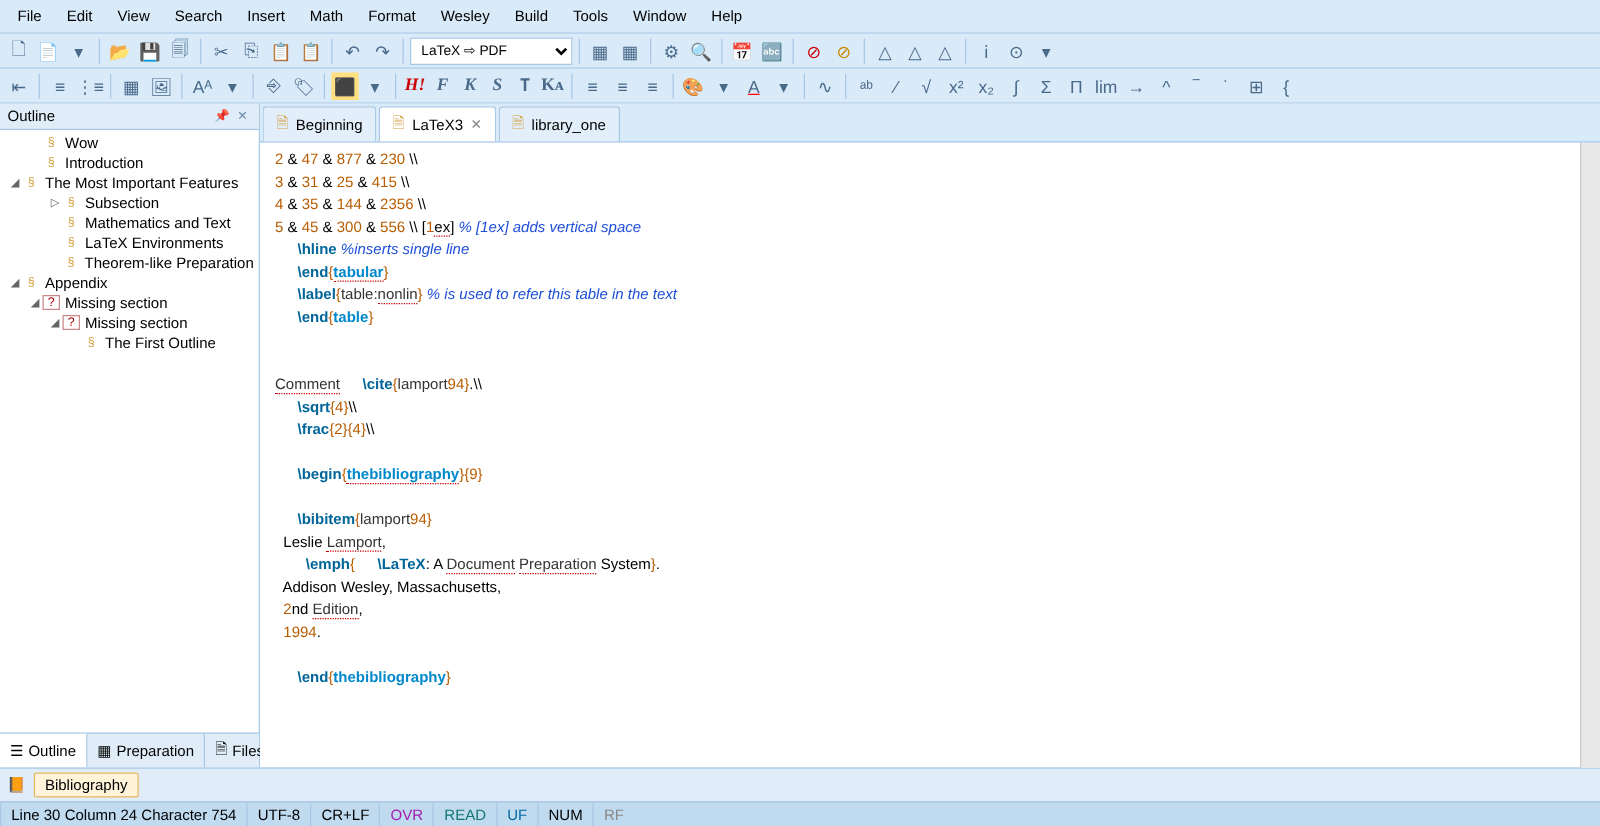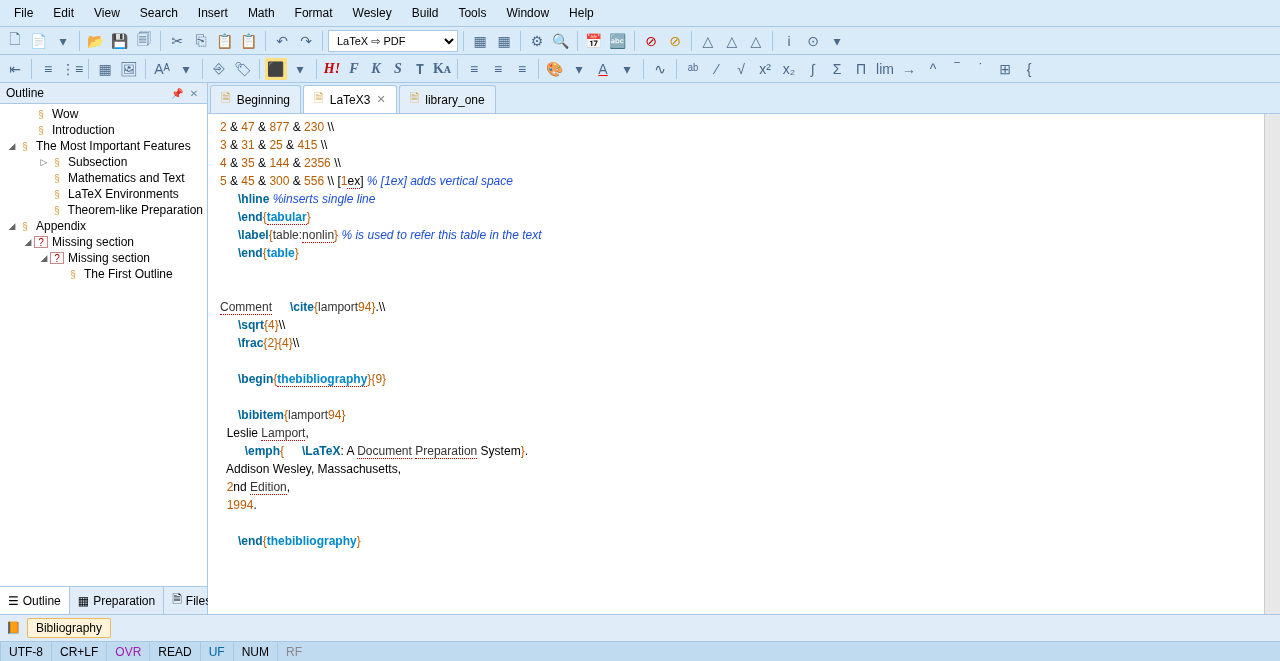--- a/index.html
+++ b/index.html
@@ -258,20 +258,21 @@
     </div>
   </div>
 </div>
 
 <div class="biblio-bar">
   <span style="color:#d4a040">📙</span>
   <span class="biblio-btn">Bibliography</span>
 </div>
 
 <div class="statusbar">
+  <div class="st-cell">Line 30 Column 24 Character 754</div>
   <div class="st-cell">UTF-8</div>
   <div class="st-cell">CR+LF</div>
   <div class="st-cell" style="color:#a21caf">OVR</div>
-  <div class="st-cell" style="color:#000000">READ</div>
+  <div class="st-cell" style="color:#0f766e">READ</div>
   <div class="st-cell" style="color:#0369a1">UF</div>
   <div class="st-cell">NUM</div>
   <div class="st-cell" style="color:#888">RF</div>
 </div>
 
 </body></html>

